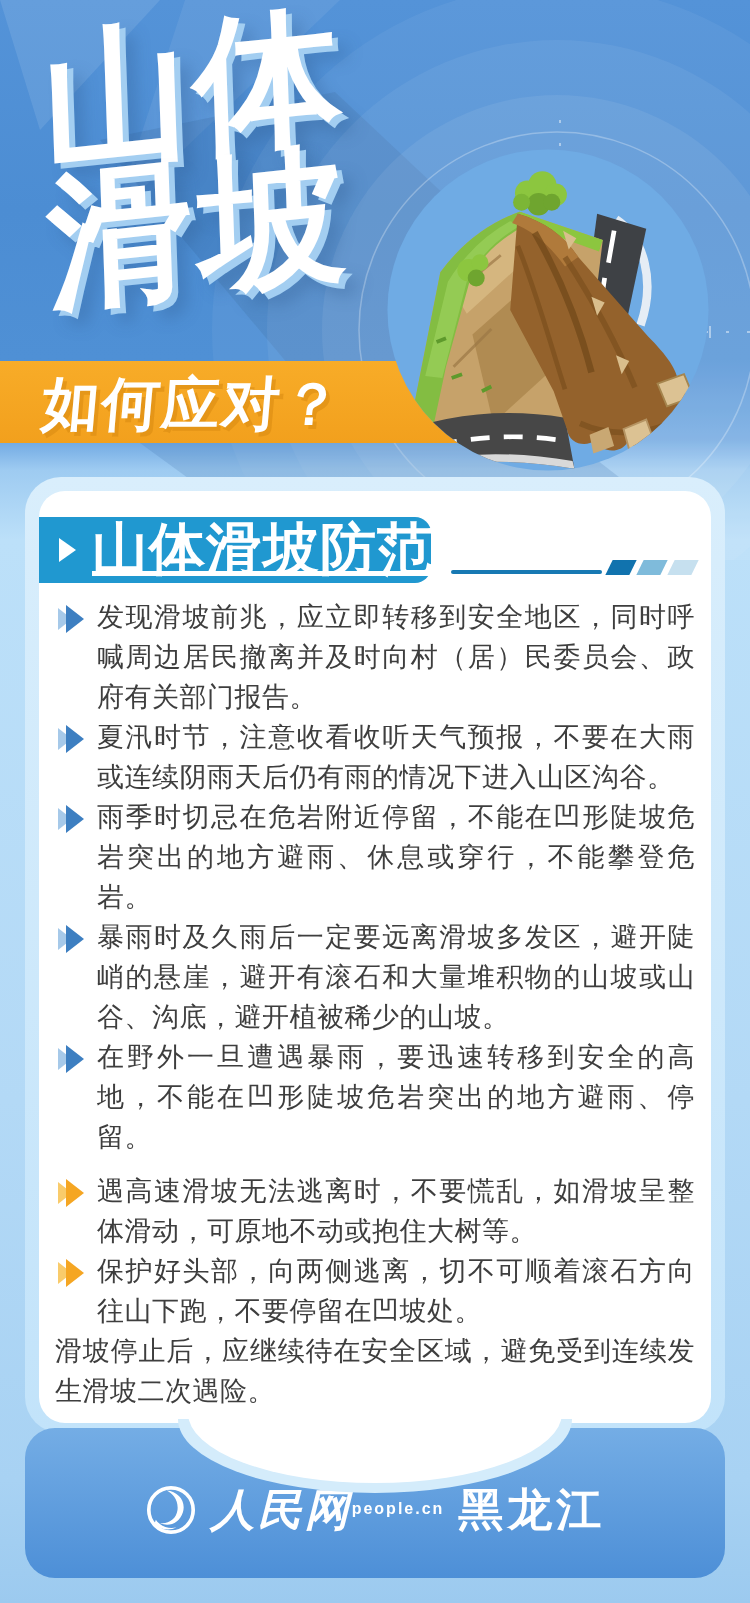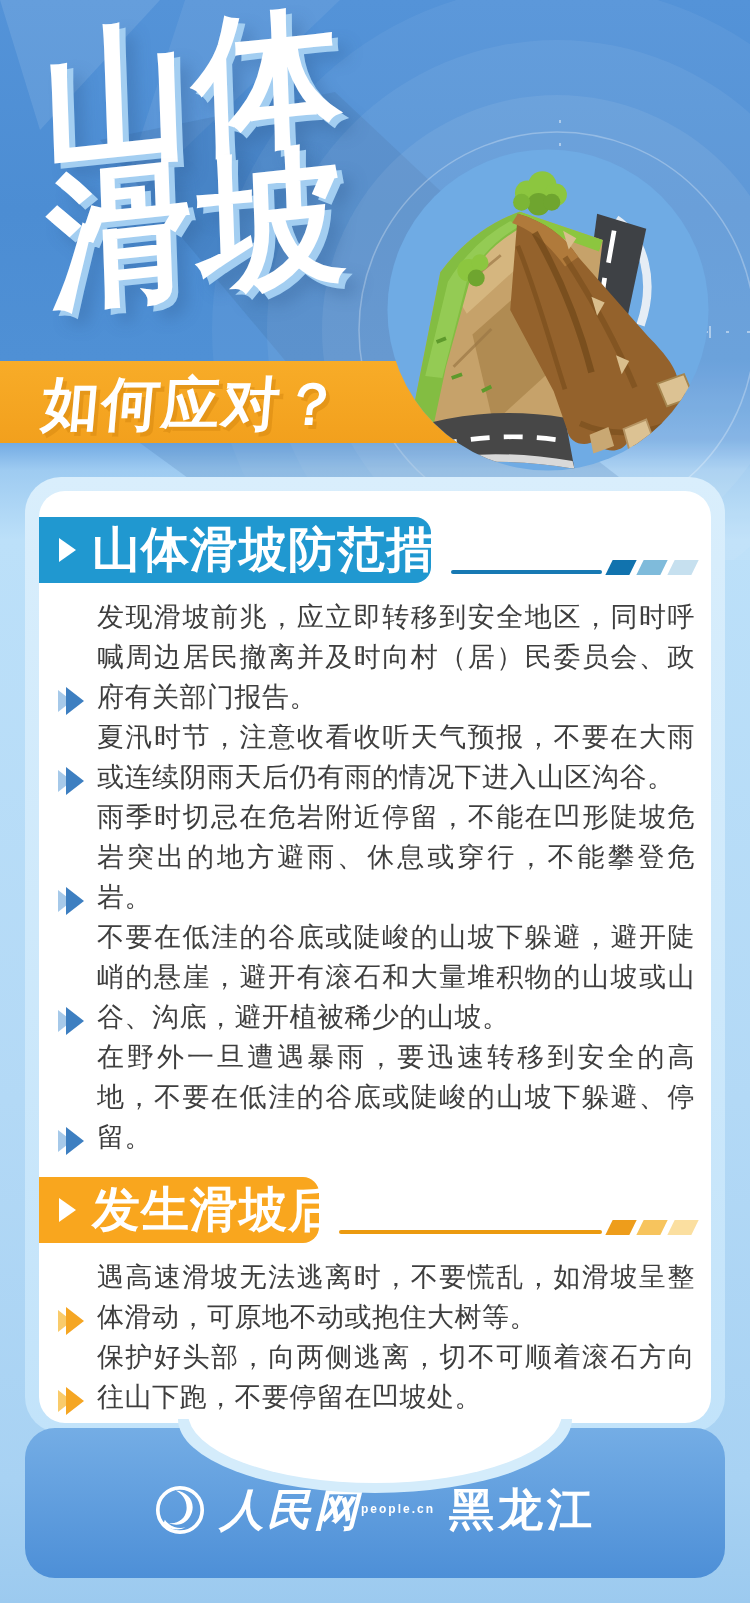--- a/index.html
+++ b/index.html
@@ -56,38 +56,38 @@
   .sec-header-box{
     display:inline-flex;align-items:center;height:66px;
     padding:0 28px 0 20px;border-radius:0 16px 16px 0;
   }
   .sec-header-box.blue{background:#2098D0;width:392px;}
   .sec-header-box.orange{background:#F9A61E;width:280px;}
   .tri-icon{
     width:0;height:0;border-top:12px solid transparent;border-bottom:12px solid transparent;
     border-left:17px solid #fff;margin-right:16px;flex:0 0 auto;
   }
-  .sec-heading{font-size:48px;font-weight:900;color:#fff;letter-spacing:1px;white-space:nowrap;}
+  .sec-heading{font-size:56px;font-weight:900;color:#fff;letter-spacing:1px;white-space:nowrap;text-decoration:underline;}
   .deco{position:absolute;bottom:8px;display:flex;align-items:flex-end;}
   .deco.blue-deco{left:412px;right:16px;}
   .deco.orange-deco{left:300px;right:16px;}
   .deco-line{flex:1 1 auto;height:4px;border-radius:2px;margin-bottom:1px;}
   .blue-deco .deco-line{background:#1779B3;}
   .orange-deco .deco-line{background:#EB9A10;}
   .deco-chev{width:24px;height:15px;margin-left:7px;transform:skewX(-26deg);flex:0 0 auto;}
   .blue-deco .c1{background:#1173AE;}
   .blue-deco .c2{background:#7FBBDB;}
   .blue-deco .c3{background:#C6E0EF;}
   .orange-deco .c1{background:#EE9D1B;}
   .orange-deco .c2{background:#F7C45D;}
   .orange-deco .c3{background:#FBDFA0;}
 
   
   .bullets{list-style:none;margin:14px 0 0 0;padding:0 16px 0 16px;}
-  .bullet{display:flex;align-items:flex-end;font-family:Liberation Serif, serif;}
+  .bullet{display:flex;align-items:flex-start;font-family:Liberation Serif, serif;}
   .arrow-icon{flex:0 0 auto;width:30px;height:32px;margin:6px 12px 0 0;}
   .bullet p{margin:0;flex:1;font-size:27px;line-height:40px;font-weight:500;color:#3E3E3E;
     text-align:justify;letter-spacing:.5px;}
   .sec-blue .tri-back{fill:#A6C9E9;}
   .sec-blue .tri-front{fill:#3D7FC1;}
   .sec-orange .tri-back{fill:#F9CB6B;}
   .sec-orange .tri-front{fill:#F5A623;}
 
   
   .footer-bar{
@@ -100,21 +100,21 @@
     background:#D4ECFB;border-radius:0 0 197px 197px / 0 0 74px 74px;
   }
   .bulge{
     position:absolute;left:188px;top:1413px;width:374px;height:70px;z-index:9;
     background:#ffffff;border-radius:0 0 187px 187px / 0 0 70px 70px;
   }
   .logo-row{display:flex;align-items:center;margin-top:14px;}
   .logo-mark{flex:0 0 auto;margin-right:14px;}
   .logo-col{display:flex;flex-direction:row;align-items:center;}
   .brand-name{font-size:44px;font-weight:700;color:#fff;letter-spacing:3px;font-style:italic;}
-  .brand-domain{font-size:12px;font-weight:700;color:#fff;letter-spacing:2px;margin-top:-2px;}
+  .brand-domain{font-size:16px;font-weight:700;color:#fff;letter-spacing:2px;margin-top:-2px;}
   .region-name{font-size:45px;font-weight:700;color:#fff;letter-spacing:4px;margin-left:14px;}
 </style>
 </head>
 <body>
 
 <div class="page">
 
   <svg class="bg-deco" width="750" height="560" viewBox="0 0 750 560">
     <polygon points="0,0 160,0 40,130" fill="rgba(255,255,255,0.10)"></polygon>
     <polygon points="185,0 340,0 115,215" fill="rgba(255,255,255,0.07)"></polygon>
@@ -248,44 +248,32 @@
             <polygon class="tri-front" points="11,2 29,16 11,30"></polygon>
           </svg>
           <p>雨季时切忌在危岩附近停留，不能在凹形陡坡危岩突出的地方避雨、休息或穿行，不能攀登危岩。</p>
         </li>
 
         <li class="bullet">
           <svg class="arrow-icon" viewBox="0 0 30 32">
             <polygon class="tri-back" points="3,5 17,16 3,27"></polygon>
             <polygon class="tri-front" points="11,2 29,16 11,30"></polygon>
           </svg>
-          <p>不要在低洼的谷底或陡峻的山坡下躲避，避开陡峭的悬崖，避开有滚石和大量堆积物的山坡或山谷、沟底，避开植被稀少的山坡。</p>
-        </li>
-
-        <li class="bullet">
-          <svg class="arrow-icon" viewBox="0 0 30 32">
-            <polygon class="tri-back" points="3,5 17,16 3,27"></polygon>
-            <polygon class="tri-front" points="11,2 29,16 11,30"></polygon>
-          </svg>
-          <p>在野外一旦遭遇暴雨，要迅速转移到安全的高地，不要在低洼的谷底或陡峻的山坡下躲避、停留。</p>
+          <p>暴雨时及久雨后一定要远离滑坡多发区，避开陡峭的悬崖，避开有滚石和大量堆积物的山坡或山谷、沟底，避开植被稀少的山坡。</p>
+        </li>
+
+        <li class="bullet">
+          <svg class="arrow-icon" viewBox="0 0 30 32">
+            <polygon class="tri-back" points="3,5 17,16 3,27"></polygon>
+            <polygon class="tri-front" points="11,2 29,16 11,30"></polygon>
+          </svg>
+          <p>在野外一旦遭遇暴雨，要迅速转移到安全的高地，不能在凹形陡坡危岩突出的地方避雨、停留。</p>
         </li>
       </ul>
 
-    <div class="sec-header-row second">
-      <div class="sec-header-box orange">
-        <span class="tri-icon"></span>
-        <span class="sec-heading">发生滑坡后</span>
-      </div>
-      <div class="deco orange-deco">
-        <span class="deco-line"></span>
-        <span class="deco-chev c1"></span>
-        <span class="deco-chev c2"></span>
-        <span class="deco-chev c3"></span>
-      </div>
-    </div>
 
     <ul class="bullets sec-orange">
 
         <li class="bullet">
           <svg class="arrow-icon" viewBox="0 0 30 32">
             <polygon class="tri-back" points="3,5 17,16 3,27"></polygon>
             <polygon class="tri-front" points="11,2 29,16 11,30"></polygon>
           </svg>
           <p>遇高速滑坡无法逃离时，不要慌乱，如滑坡呈整体滑动，可原地不动或抱住大树等。</p>
         </li>

